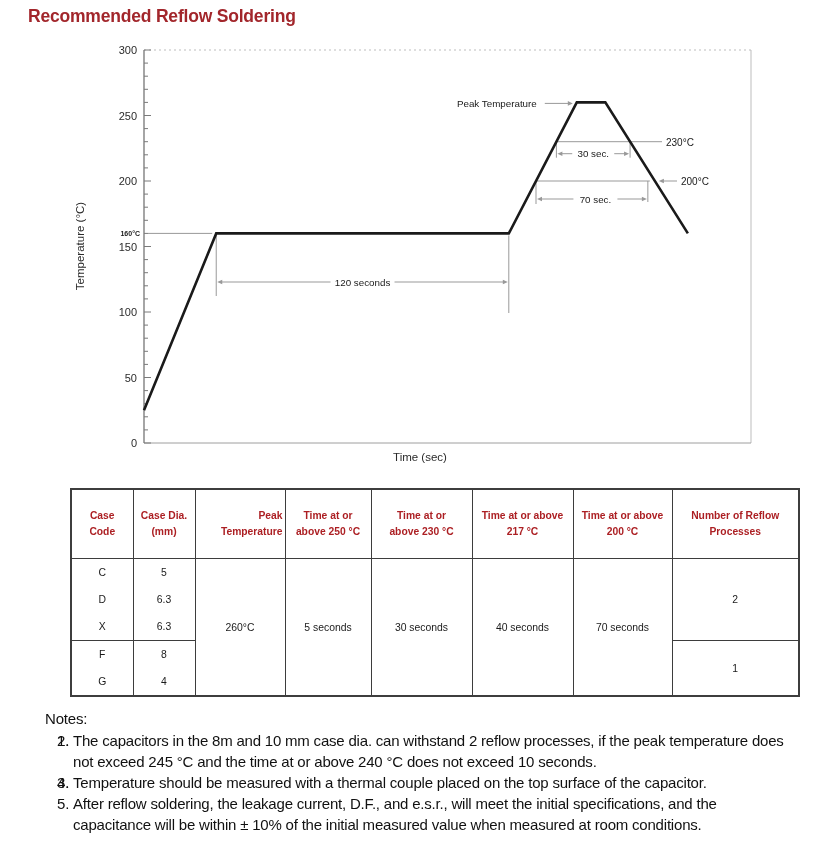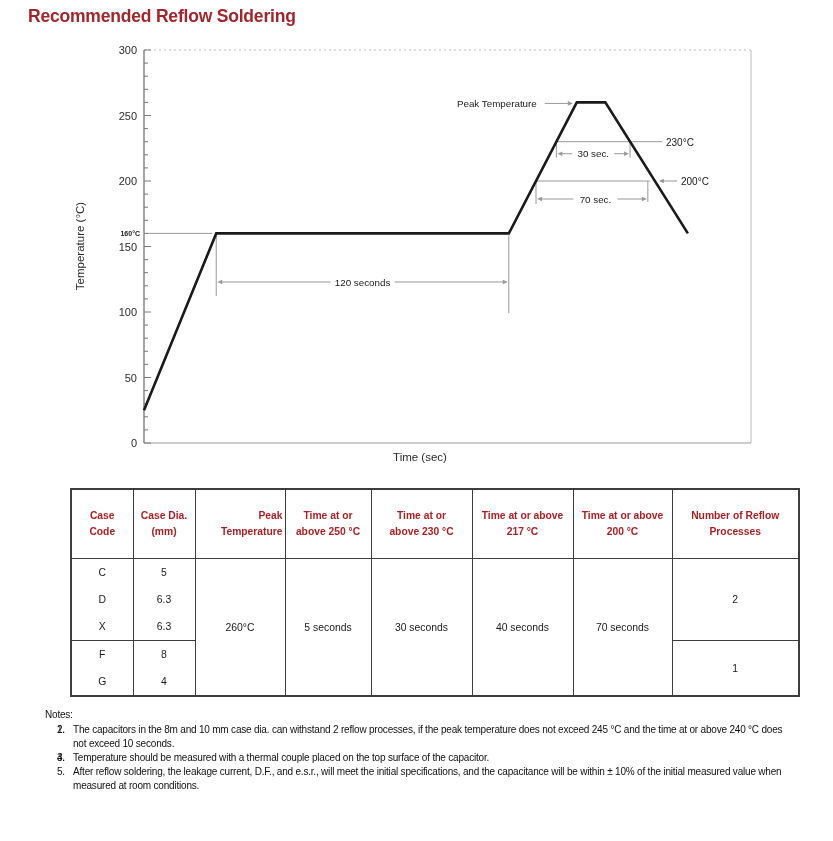--- a/index.html
+++ b/index.html
@@ -25,21 +25,21 @@
     height:68px;line-height:1.6;padding:0 2px;font-size:10.3px;
   }
   table.dtable td{
     border-left:1px solid #3d3d3d;border-right:1px solid #3d3d3d;
     text-align:center;vertical-align:middle;height:27px;padding:0;
   }
   td.group-end{border-bottom:1px solid #3d3d3d;}
   td.reflow-top{border-bottom:1px solid #3d3d3d;}
 
   .notes{position:absolute;left:45px;top:708px;width:742px;
-    font-size:10px;line-height:1.4;letter-spacing:-0.2px;color:#111;}
+    font-size:15px;line-height:1.4;letter-spacing:-0.2px;color:#111;}
   .notes-label{margin:0 0 1px 0;}
   .notes ol{margin:0;padding:0 0 0 12px;list-style:none;}
   .notes li{position:relative;padding-left:16px;margin:0;}
   .notes li .num{position:absolute;left:0;top:0;}
 </style>
 </head>
 <body>
 
 <h1 class="page-title" style="color: rgb(162, 38, 43);">Recommended Reflow Soldering</h1>
 

